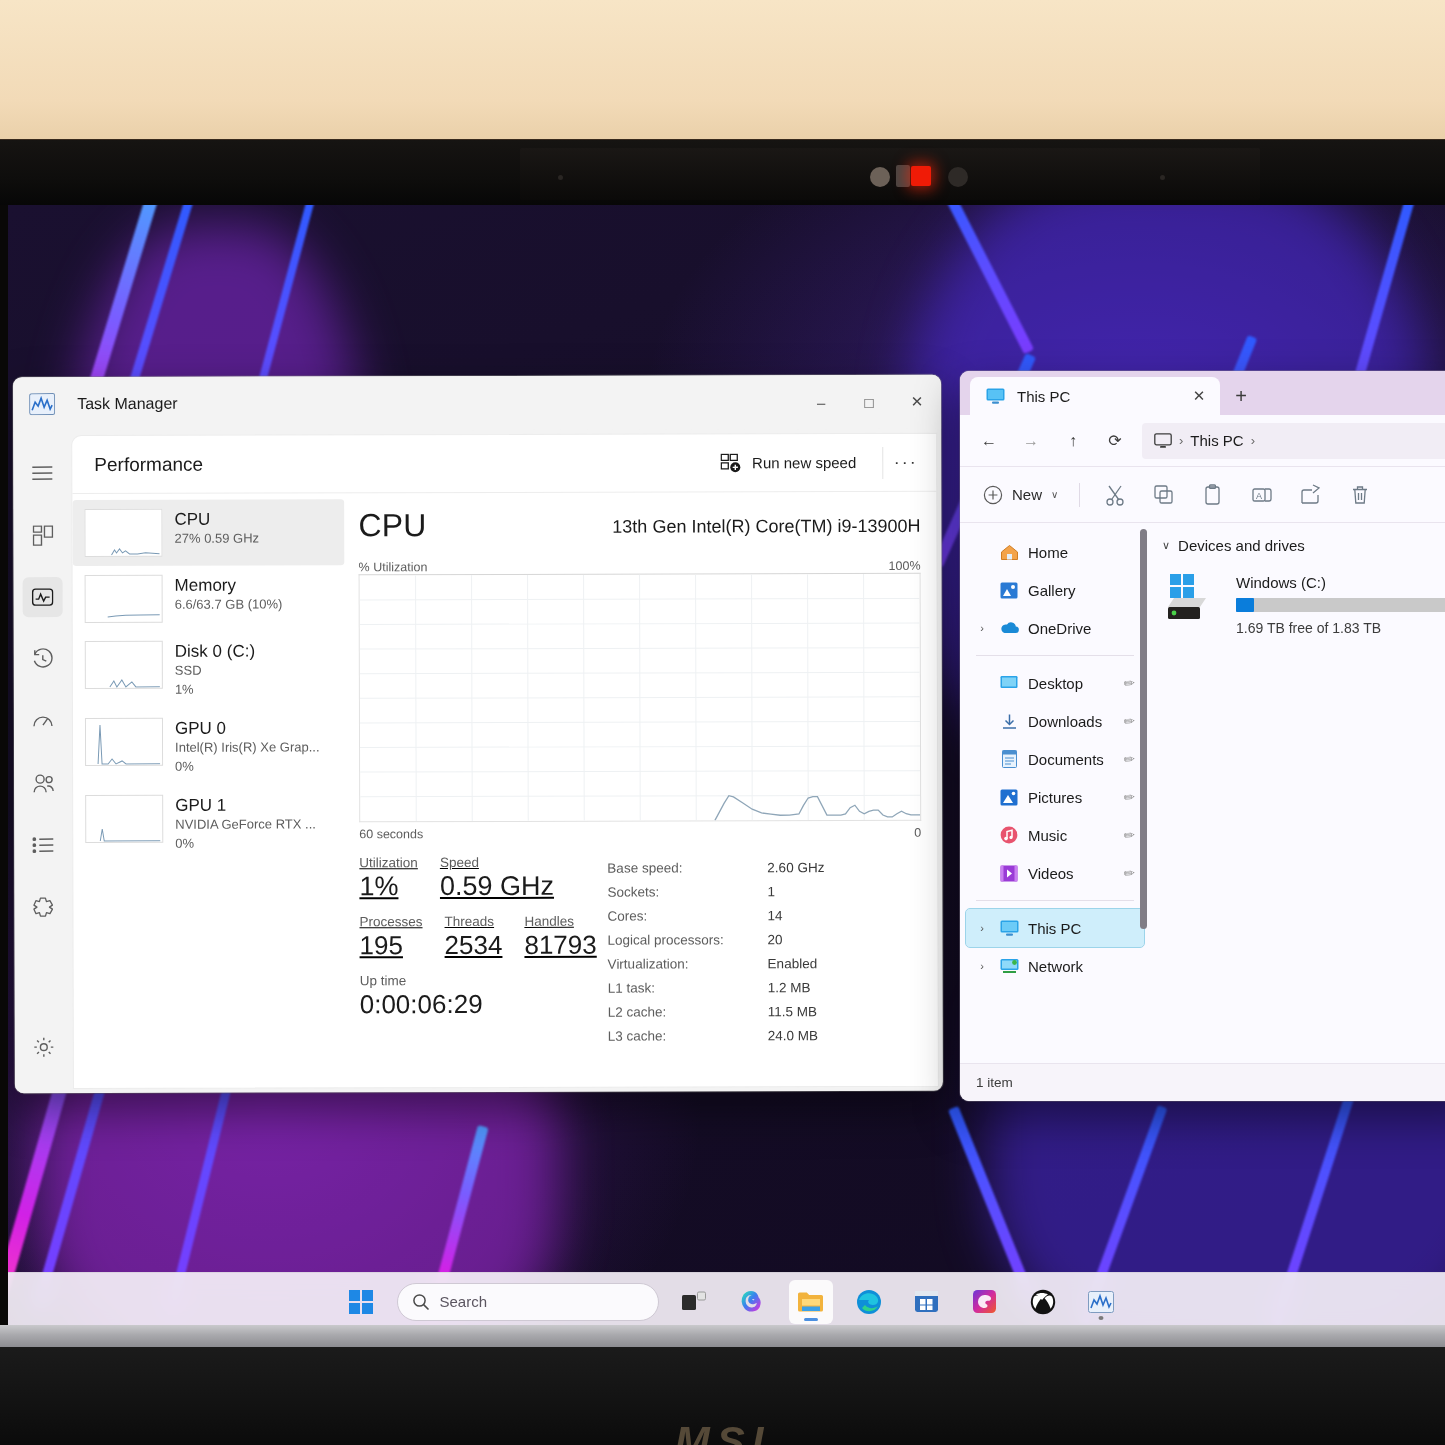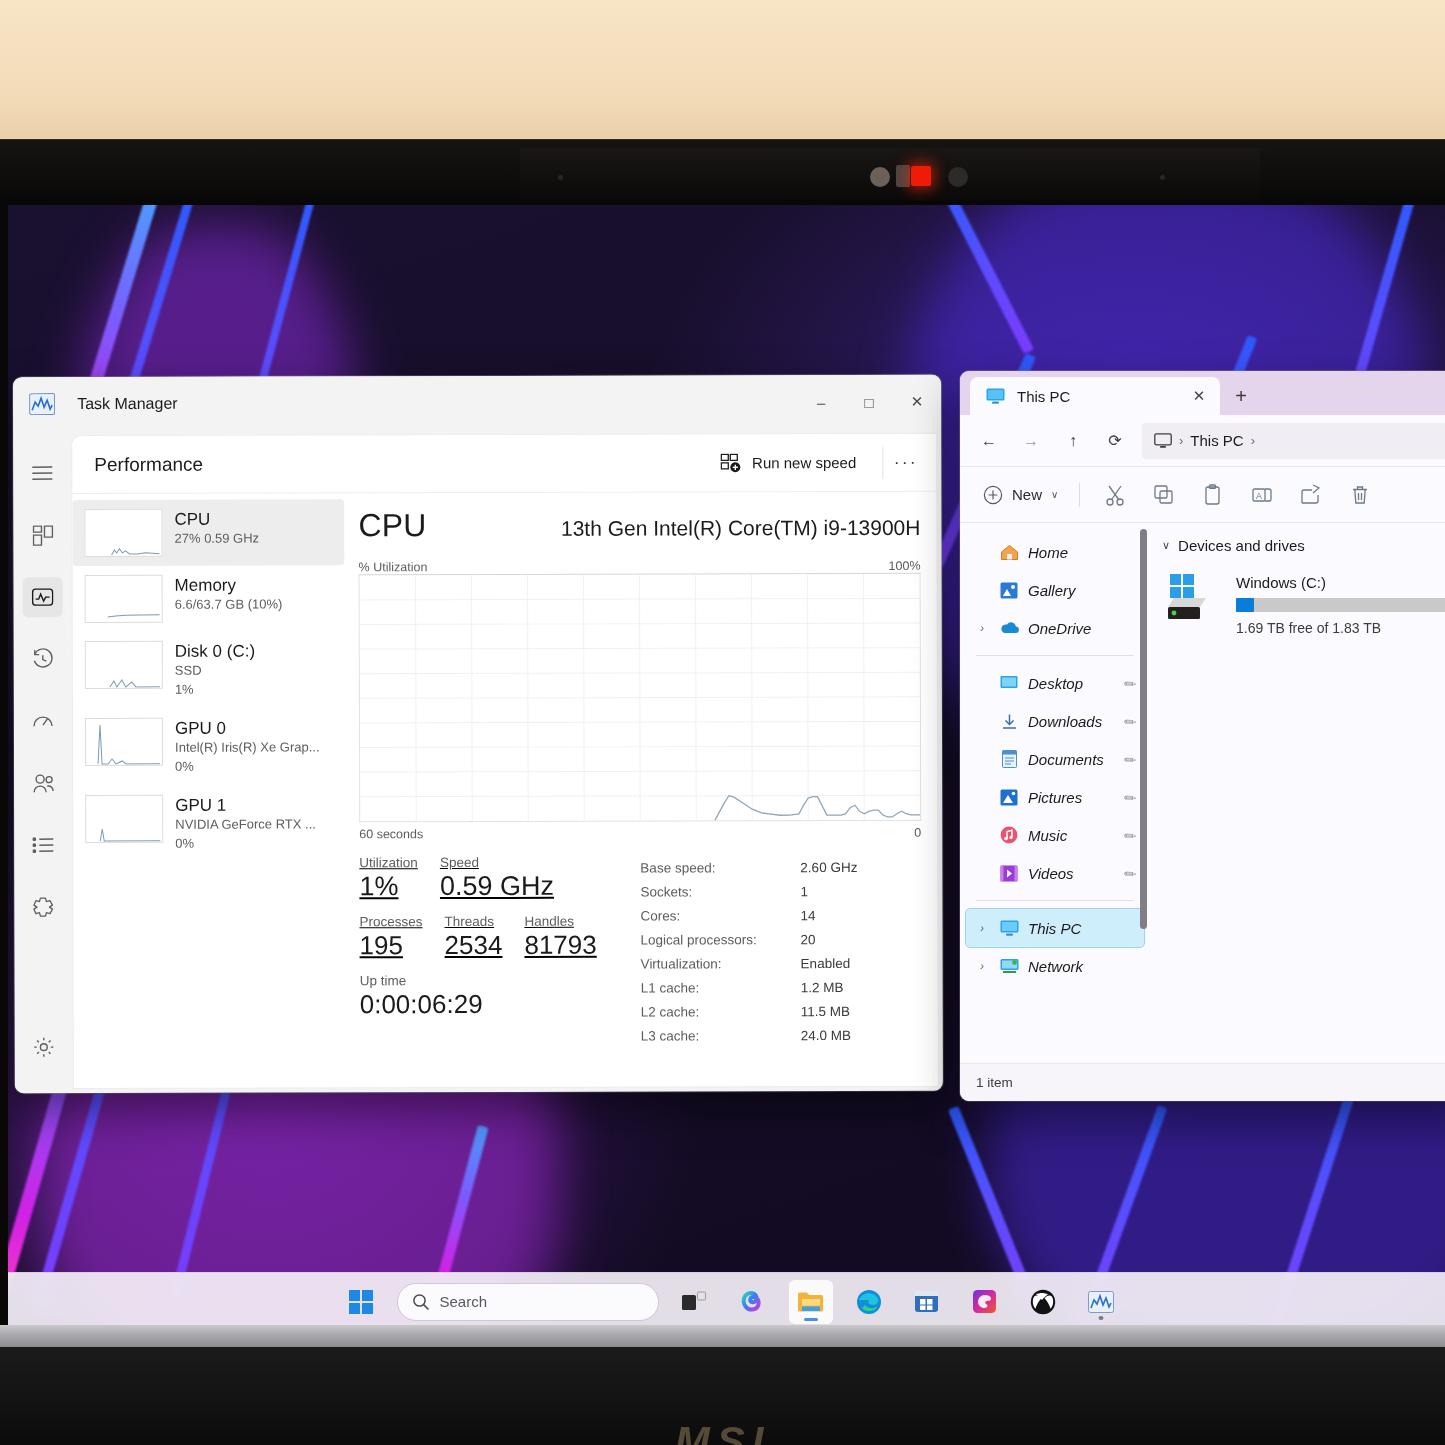--- a/index.html
+++ b/index.html
@@ -128,40 +128,40 @@
   .res-thumb{ width:78px; height:48px; flex:0 0 78px; border:1px solid #dcdcdc; background:#fff; position:relative; }
   .res-thumb svg{ position:absolute; left:0; bottom:0; }
   .res-txt{ min-width:0; }
   .res-name{ font-size:17px; color:#1b1b1b; line-height:1.25; }
   .res-sub{ font-size:13px; color:#5d5d5d; line-height:1.45; white-space:nowrap; overflow:hidden; text-overflow:ellipsis;}
 
   
   #detail{ flex:1; padding:14px 16px 0 14px; min-width:0; display:flex; flex-direction:column;}
   #det-top{ display:flex; align-items:flex-start; }
   #det-title{ font-size:32px; color:#1b1b1b; letter-spacing:.2px; }
-  #det-model{ margin-left:auto; font-size:21px; color:#1b1b1b; padding-top:10px; }
+  #det-model{ margin-left:auto; font-size:18px; color:#1b1b1b; padding-top:10px; }
   #graph-hdr{ display:flex; font-size:12.5px; color:#5d5d5d; margin-top:16px; }
   #graph-hdr .r{ margin-left:auto; }
   #graph{ height:248px; border:1px solid #e2e2e2; border-top:1px solid #d6d6d6; position:relative; background:#fff; }
   #graph svg{ display:block; width:100%; height:100%; }
   #graph-ftr{ display:flex; font-size:12.5px; color:#5d5d5d; margin-top:5px; }
   #graph-ftr .r{ margin-left:auto; }
 
   #stats{ display:flex; margin-top:14px; }
   #stats-l{ width:248px; flex:0 0 248px; }
   .srow{ display:flex; }
   .sblock{ margin-right:22px;text-decoration:underline; }
   .slabel{ font-size:13.5px; color:#5d5d5d; }
   .sval{ font-size:27px; color:#1b1b1b; font-weight:300; line-height:1.25; }
   .sval.sm{ font-size:26px; }
   #uptime{ margin-top:12px; }
 
   #stats-r{ flex:1; padding-top:2px; }
   .irow{ display:flex; font-size:13.5px; color:#5d5d5d; line-height:1.78; }
-  .ikey{ width:160px; flex:0 0 160px;margin-left:33px; }
+  .ikey{ width:160px; flex:0 0 160px; }
   .ival{ color:#3a3a3a; }
 
   
   #fe{
     position:absolute; left:952px; top:166px; width:520px; height:730px;
     background:#f7f4fa; border-radius:9px 0 0 9px;
     box-shadow:0 18px 46px rgba(0,0,0,.46), 0 0 0 1px rgba(150,140,160,.4);
     overflow:hidden; display:flex; flex-direction:column;
   }
   #fe-tabs{ height:44px; background:#e4d4ec; display:flex; align-items:flex-end; padding-left:10px; flex:0 0 auto;}
@@ -181,21 +181,21 @@
               display:flex; align-items:center; gap:7px; padding:0 12px; font-size:15px; color:#1b1b1b; cursor:text;}
   .crumb-sep{ color:#6a6a6a; font-size:13px; }
   #fe-toolbar{ height:56px; background:#fbfaff; display:flex; align-items:center; padding:0 12px; flex:0 0 auto;
                border-bottom:1px solid #e9e4ee; }
   #fe-new{ display:flex; align-items:center; gap:9px; padding:7px 11px; border-radius:5px; cursor:pointer;
            font-size:15px; color:#2a2a2a; }
   .tb-sep{ width:1px; height:24px; background:#e0dae6; margin:0 10px; }
   .tool{ width:49px; height:36px; display:flex; align-items:center; justify-content:center; border-radius:5px;
          color:#6d7a86; cursor:pointer; }
   #fe-main{ flex:1; display:flex; min-height:0; background:#fbfaff; }
-  #fe-side{ width:190px; flex:0 0 190px; padding-top:10px; position:relative;font-style:italic; }
+  #fe-side{ width:190px; flex:0 0 190px; padding-top:10px; position:relative; }
   .side-item{ display:flex; align-items:center; height:38px; padding-left:8px; gap:9px; cursor:pointer;
               font-size:15px; color:#1b1b1b; margin:0 6px; border-radius:4px;}
   .side-item.sel{ background:#cfeefb; outline:1px solid #9cd4ea; }
   .chev{ width:16px; flex:0 0 16px; color:#555; font-size:11px; text-align:center; }
   .chev.blank{ color:transparent; }
   .s-ico{ width:20px; height:20px; flex:0 0 20px; display:flex; align-items:center; justify-content:center;}
   .pin{ margin-left:auto; margin-right:10px; color:#8a8a8a; font-size:13px; transform:rotate(40deg); }
   .side-div{ height:1px; background:#e4dfe9; margin:8px 16px; }
   #fe-scroll{ width:7px; background:#807d86; border-radius:4px; position:absolute; right:3px; top:6px; height:400px; }
   #fe-files{ flex:1; padding:14px 0 0 12px; min-width:0; }
@@ -532,21 +532,21 @@
                   </div>
                 <div class="irow">
                     <span class="ikey">Logical processors:</span>
                     <span class="ival">20</span>
                   </div>
                 <div class="irow">
                     <span class="ikey">Virtualization:</span>
                     <span class="ival">Enabled</span>
                   </div>
                 <div class="irow">
-                    <span class="ikey">L1 cache:</span>
+                    <span class="ikey">L1 task:</span>
                     <span class="ival">1.2 MB</span>
                   </div>
                 <div class="irow">
                     <span class="ikey">L2 cache:</span>
                     <span class="ival">11.5 MB</span>
                   </div>
                 <div class="irow">
                     <span class="ikey">L3 cache:</span>
                     <span class="ival">24.0 MB</span>
                   </div>

